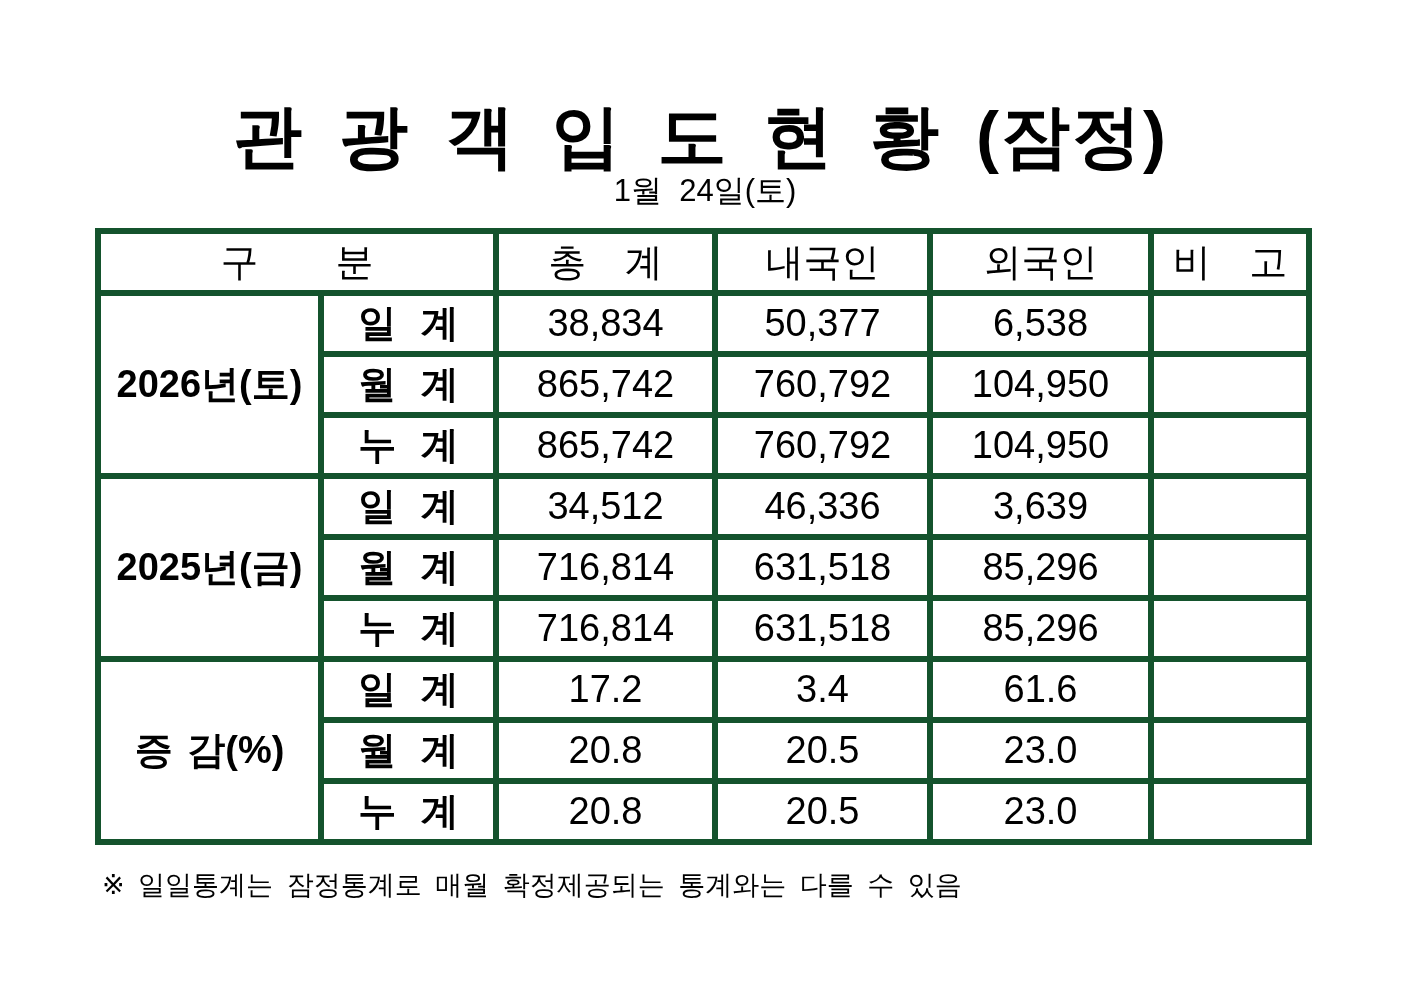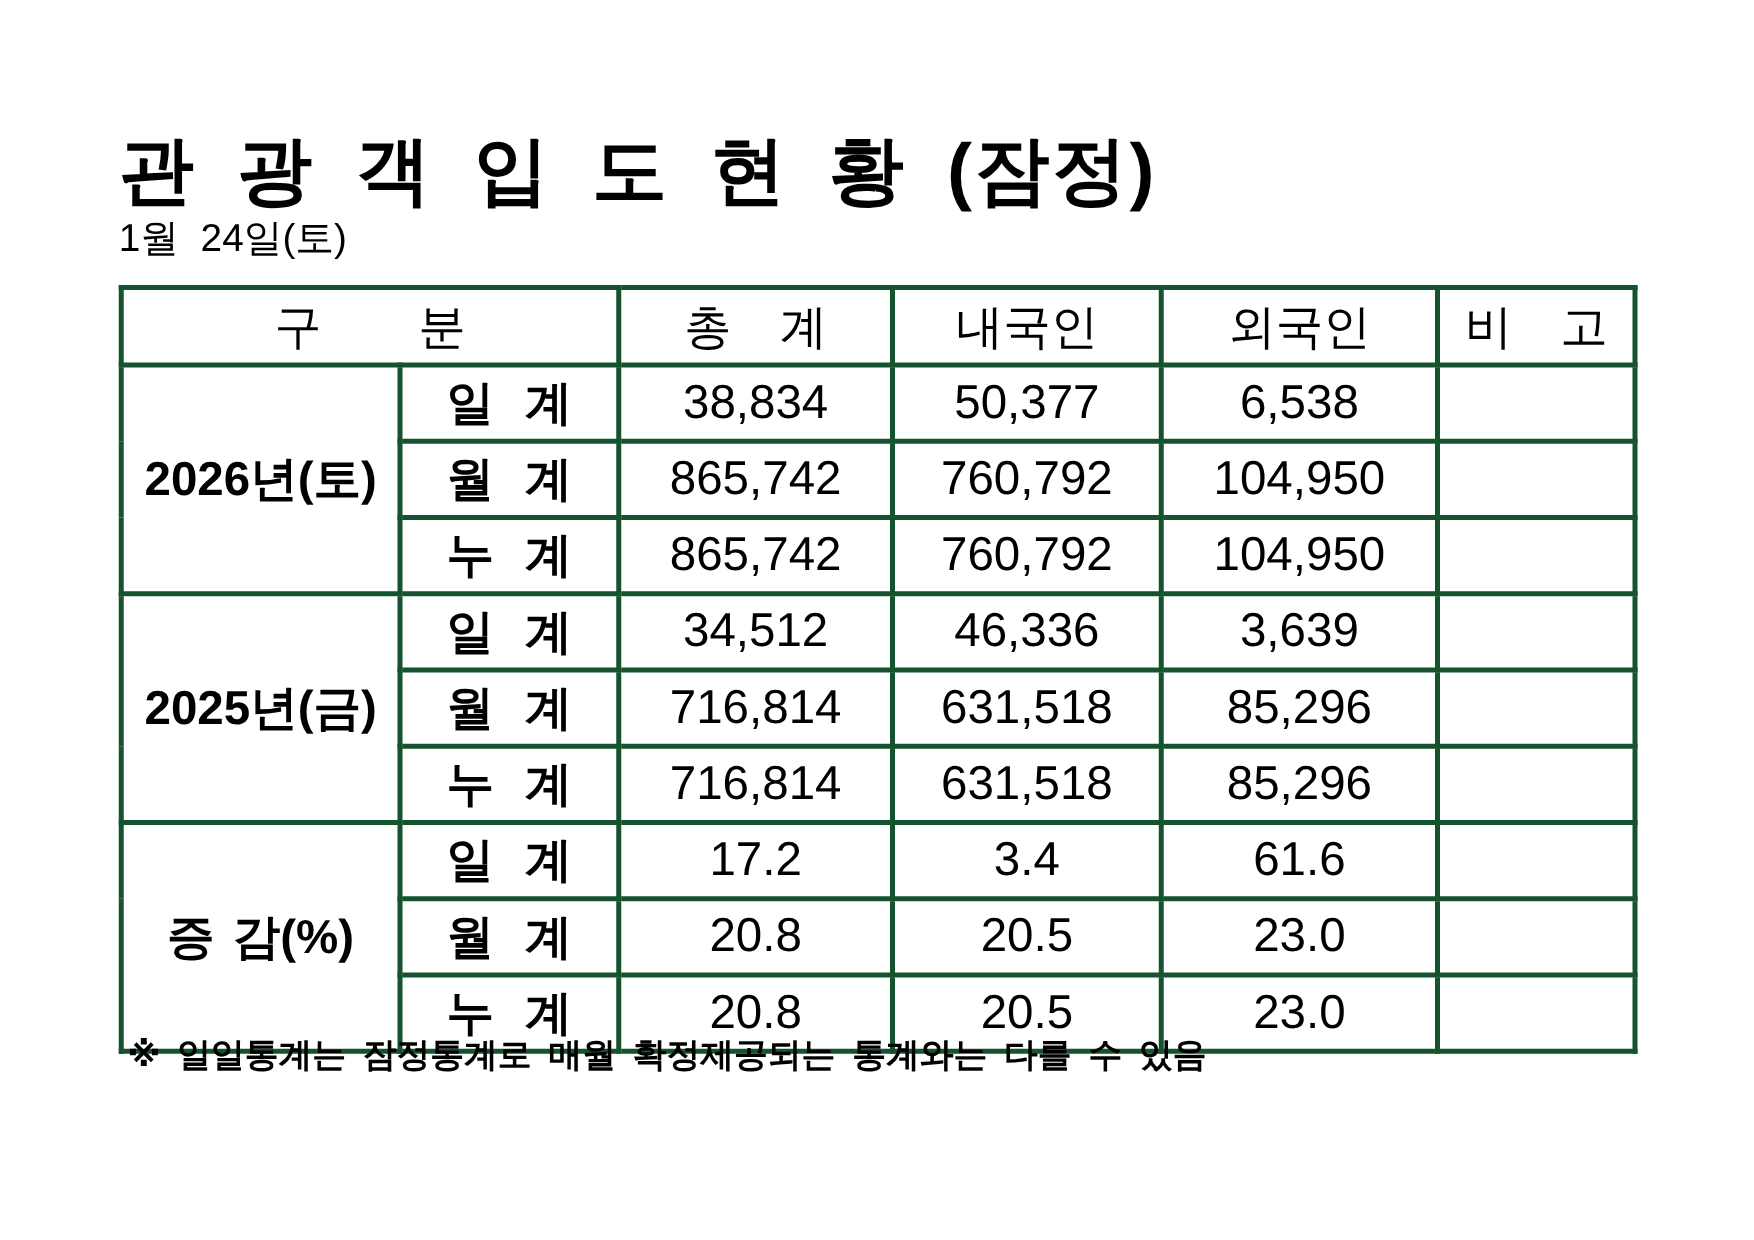--- a/index.html
+++ b/index.html
@@ -13,67 +13,67 @@
     position: relative;
     font-family: "Liberation Sans", "DejaVu Sans", sans-serif;
     color: #000000;
   }
   .title {
     position: absolute;
     top: 104px;
     left: 95px;
     width: 1211px;
     margin: 0;
-    text-align: left;
-    font-size: 60px;
+    text-align: center;
+    font-size: 69px;
     line-height: 66px;
     font-weight: bold;
     letter-spacing: 2px;
     white-space: pre;
     word-spacing: 14px;
   }
   .date {
     position: absolute;
     top: 172px;
     left: 95px;
     width: 1220px;
-    text-align: left;
+    text-align: center;
     font-size: 31px;
     line-height: 38px;
     white-space: pre;
   }
   table.stats {
     position: absolute;
     top: 228px;
     left: 95px;
     width: 1211px;
     border-collapse: collapse;
     table-layout: fixed;
   }
   table.stats td {
-    border: 4px solid #14532d;
+    border: 6px solid #14532d;
     text-align: center;
     vertical-align: middle;
     padding: 0;
     overflow: hidden;
     font-size: 38px;
   }
   tr.head-row { height: 62px; }
   tr.data-row { height: 61px; }
   td.hdr { word-spacing: 28px; white-space: pre; }
   td.year { font-size: 38px; word-spacing: 4px; font-weight: bold; }
   td.lbl { font-size: 38px; word-spacing: 14px; font-weight: bold; }
   td.num { font-weight: normal; font-size: 37px; }
   .footnote {
     position: absolute;
-    top: 828px;
+    top: 869px;
     left: 102px;
     font-size: 27px;
     line-height: 32px;
-    font-weight: bold;
+    font-weight: normal;
     word-spacing: 6px;
     white-space: pre;
   }
 </style>
 </head>
 <body>
 
 <h1 class="title">관 광 객 입 도 현 황 (잠정)</h1>
 
 <div class="date">1월  24일(토)</div>

